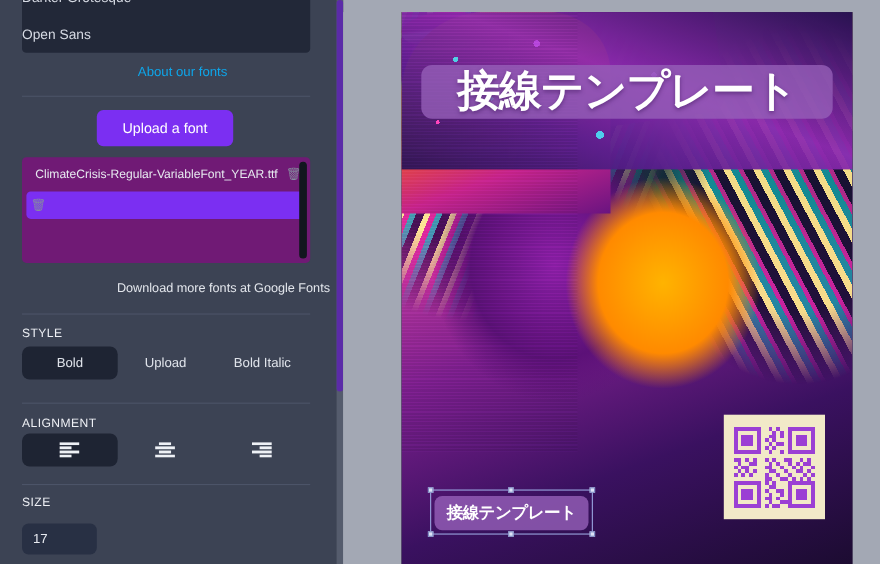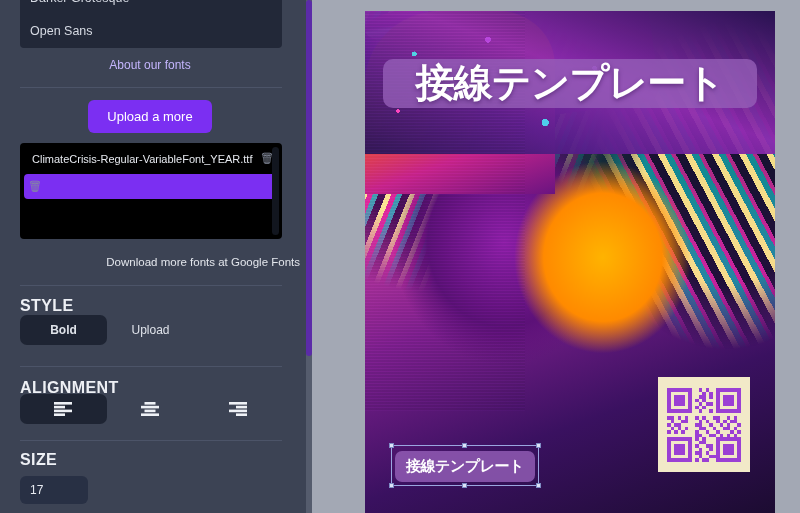--- a/index.html
+++ b/index.html
@@ -21,30 +21,29 @@
   
   #font-dropdown {
     position: absolute; left: 20px; top: -18px;
     width: 262px; height: 66px;
     background: #222838;
     border-radius: 4px;
     overflow: hidden;
   }
   .font-option {
     height: 33px; line-height: 33px;
-    padding-left: 10px;
     color: #d6dae3;
     font-size: 12.5px;
     white-space: nowrap;
   }
 
   #about-fonts {
-    position: absolute; left: 0; top: 58px;
+    position: absolute; left: 16px; top: 58px;
     width: 300px; text-align: center;
-    color: #c4b5fd; font-size: 12px;
+    color: #0ea5e9; font-size: 12px;
   }
 
   .divider {
     position: absolute; left: 20px; width: 262px;
     height: 1px; background: #4c5468;
   }
   #div-1 { top: 87px; }
   #div-2 { top: 285px; }
   #div-3 { top: 366px; }
   #div-4 { top: 440px; }
@@ -56,21 +55,21 @@
     border: none; border-radius: 6px;
     color: #fff; font-size: 13px;
     font-family: "Liberation Sans", sans-serif;
     cursor: pointer;
   }
 
   
   #font-list {
     position: absolute; left: 20px; top: 143px;
     width: 262px; height: 96px;
-    background: #000000;
+    background: #701a75;
     border-radius: 4px;
     overflow: hidden;
   }
   .font-row {
     position: relative;
     height: 25px; margin: 3px 4px 0 4px;
     display: flex; align-items: center;
     border-radius: 4px;
   }
   .font-row.selected { background: #7b2ff2; }
@@ -91,40 +90,40 @@
   }
 
   #download-fonts {
     position: absolute; left: 0; top: 256px;
     width: 300px; text-align: right;
     color: #e3e6ec; font-size: 11.5px;
   }
 
   .section-label {
     position: absolute; left: 20px;
-    color: #eef0f5; font-size: 16px;
-    font-weight: bold; letter-spacing: .4px;
+    color: #eef0f5; font-size: 11px;
+    font-weight: normal; letter-spacing: .4px;
   }
   #label-style { top: 297px; }
   #label-alignment { top: 379px; }
   #label-size { top: 451px; }
 
   .seg-row { position: absolute; left: 20px; width: 262px; height: 30px; }
   #style-row { top: 315px; }
   #align-row { top: 394px; }
 
   .seg {
     position: absolute; top: 0;
     width: 87px; height: 30px;
     border-radius: 7px;
     display: flex; align-items: center; justify-content: center;
     color: #dfe3ea; font-size: 12px;
     cursor: pointer;
   }
-  .seg.active { background: #1e2433; font-weight: bold; }
+  .seg.active { background: #1e2433; }
   .seg.s0 { left: 0; }
   .seg.s1 { left: 87px; }
   .seg.s2 { left: 175px; }
 
   .align-ico { display: block; }
 
   #size-box {
     position: absolute; left: 20px; top: 476px;
     width: 68px; height: 28px;
     background: #283044;
@@ -294,21 +293,21 @@
 
     <div id="font-dropdown">
       <div class="font-option">Darker Grotesque</div>
       <div class="font-option">Open Sans</div>
     </div>
 
     <div id="about-fonts">About our fonts</div>
 
     <div class="divider" id="div-1"></div>
 
-    <button id="upload-font-btn">Upload a more</button>
+    <button id="upload-font-btn">Upload a font</button>
 
     <div id="font-list">
       <div class="font-row">
         <span class="fname">ClimateCrisis-Regular-VariableFont_YEAR.ttf</span>
         <span class="trash">🗑</span>
       </div>
       <div class="font-row selected">
         <span class="trash">🗑</span>
       </div>
       <div id="font-list-scroll"></div>
@@ -316,20 +315,21 @@
 
     <div id="download-fonts">Download more fonts at Google Fonts</div>
 
     <div class="divider" id="div-2"></div>
 
     <div class="section-label" id="label-style">STYLE</div>
 
     <div class="seg-row" id="style-row">
       <div class="seg s0 active">Bold</div>
       <div class="seg s1">Upload</div>
+      <div class="seg s2">Bold Italic</div>
     </div>
 
     <div class="divider" id="div-3"></div>
 
     <div class="section-label" id="label-alignment">ALIGNMENT</div>
 
     <div class="seg-row" id="align-row">
       <div class="seg s0 active">
         <svg class="align-ico" width="20" height="14" viewBox="0 0 20 14">
           <rect x="0" y="0" width="18" height="2.6" fill="#eef1f6"></rect>

